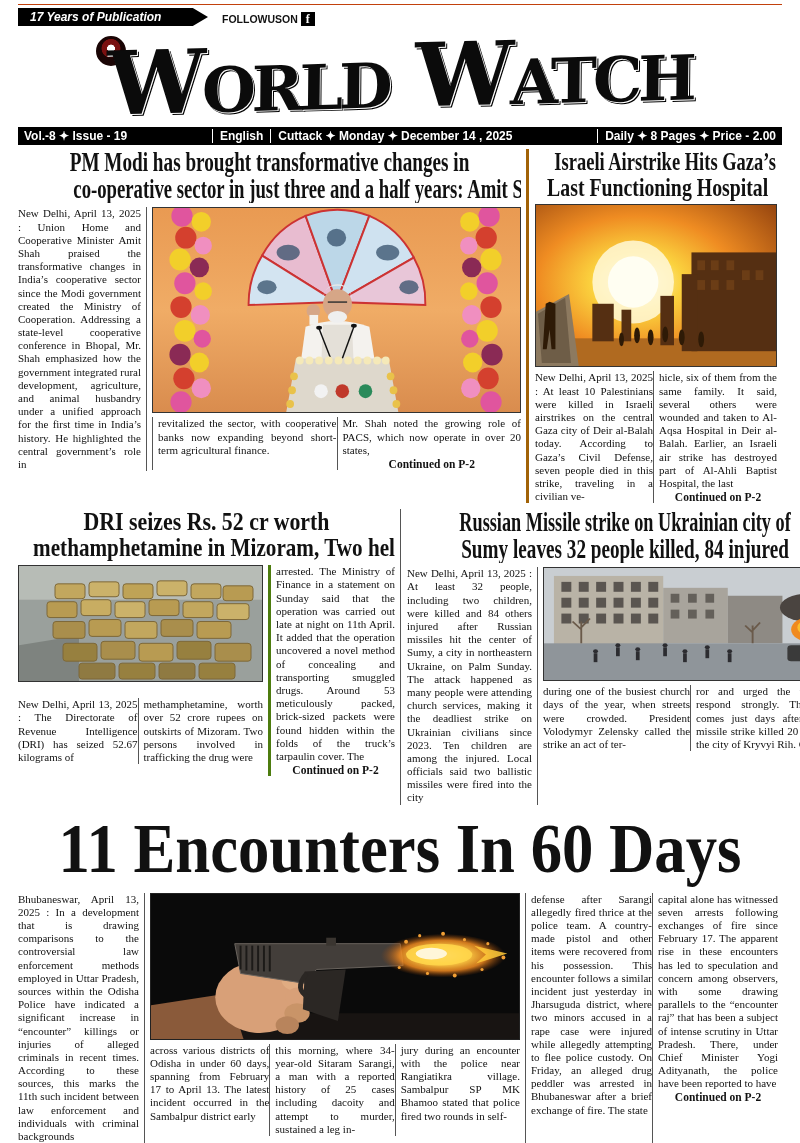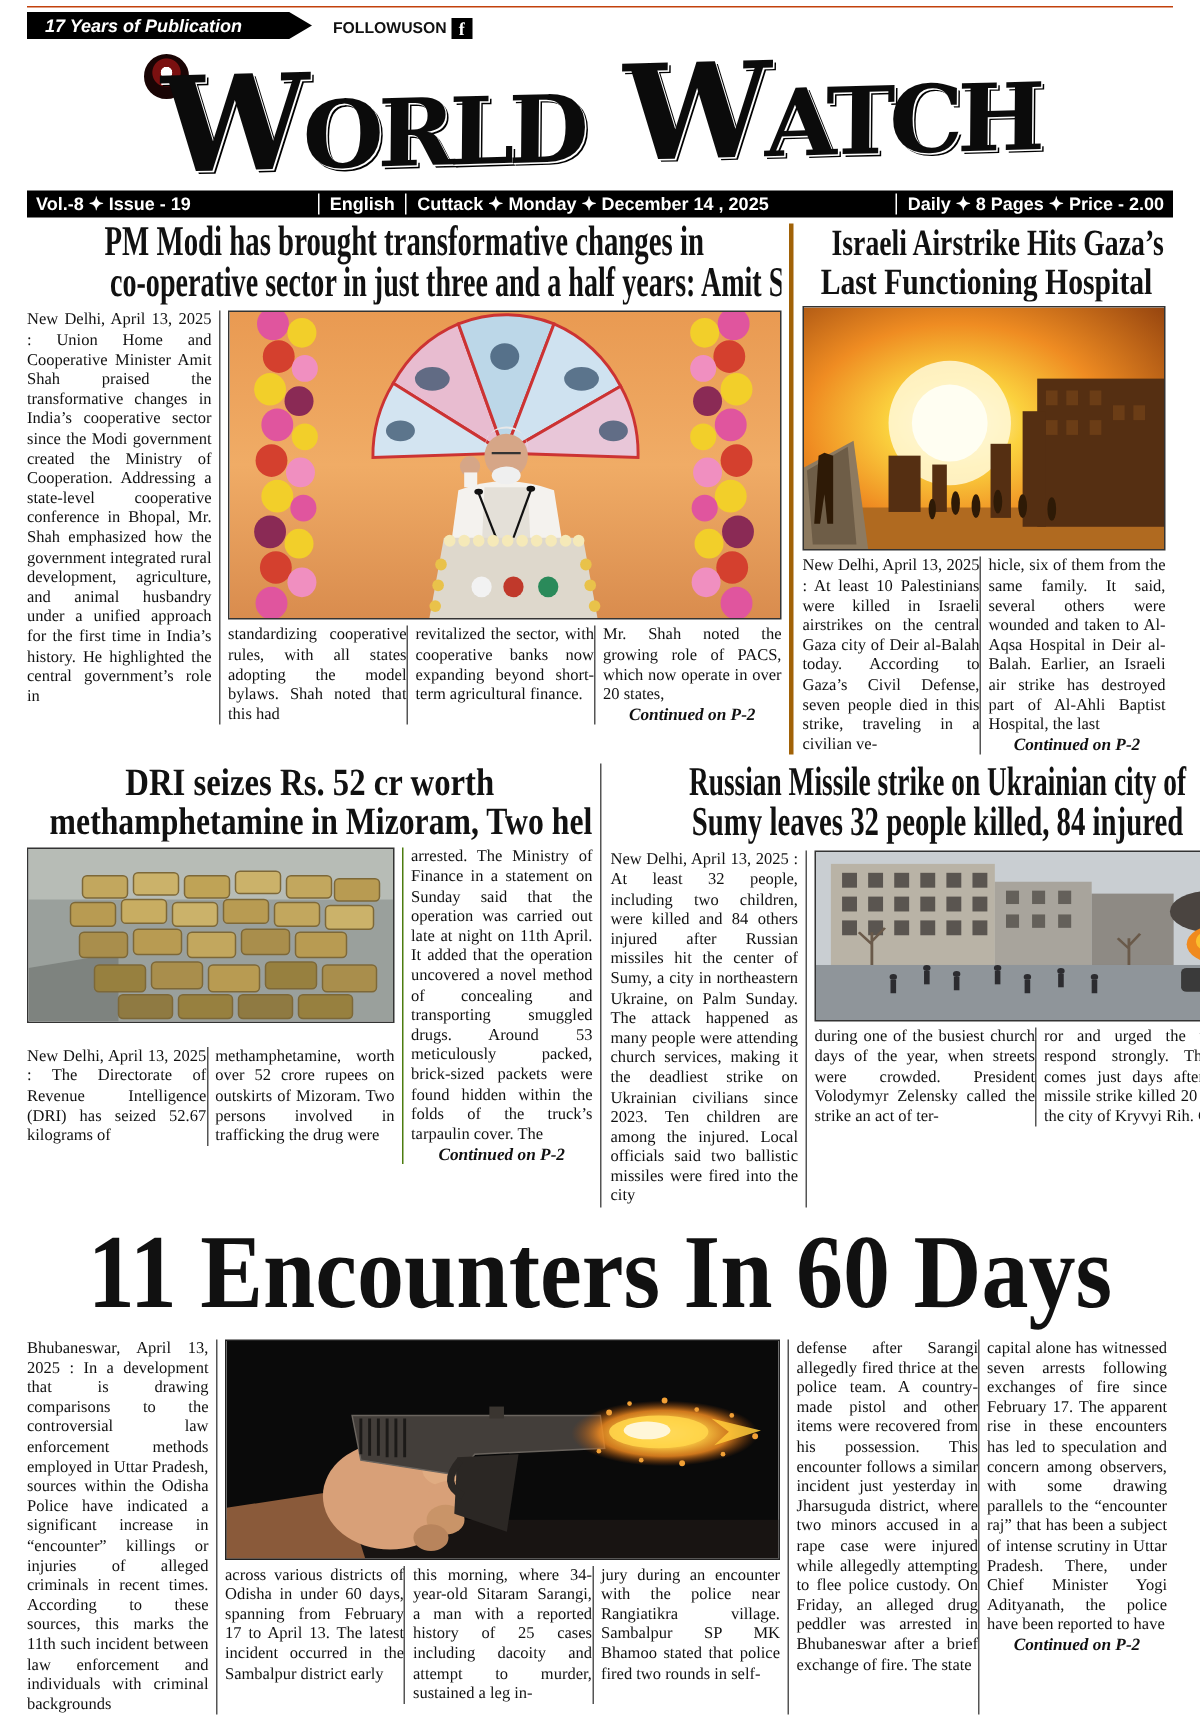--- a/index.html
+++ b/index.html
@@ -33,21 +33,21 @@
     font-family:"Liberation Sans",sans-serif; font-weight:700; font-size:12px; padding:2px 6px; }
   .infobar .sep { border-left:1px solid #fff; align-self:stretch; margin:0 7px; }
   .infobar .grow { flex:1; }
 
   
   .hl { font-weight:700; text-align:center; overflow:hidden; }
   .hl-line { display:block; white-space:nowrap; transform-origin:50% 50%; }
 
   
   .col { font-size:11px; line-height:1.2; text-align:justify; }
-  .cont { font-style:italic; font-weight:700; font-size:11.5px; text-align:center; margin-top:1px; }
+  .cont { font-weight:700; font-size:11.5px; text-align:center; margin-top:1px; }
   .divL { border-left:1px solid #555; padding-left:5px; }
   .photo { display:block; width:100%; }
   .photo svg { display:block; width:100%; height:100%; }
 
   
   .row1 { display:flex; margin-top:4px; }
   .art-pm { width:508px; padding-right:5px; }
   .art-il { width:251px; border-left:3px solid #a16207; padding-left:6px; }
   .pm-body { display:flex; margin-top:4px; }
   .pm-c1 { width:128px; padding-right:5px; }
@@ -60,21 +60,21 @@
   .il-cols .c { flex:1; }
 
   .row2 { display:flex; margin-top:6px; }
   .art-dri { width:382px; padding-right:5px; }
   .art-ru { flex:1; border-left:1px solid #555; padding-left:6px; }
   .dri-body { display:flex; margin-top:4px; }
   .dri-left { width:250px; padding-right:5px; }
   .dri-photo { height:117px; border:1px solid #333; }
   .dri-cols { display:flex; margin-top:16px; }
   .dri-cols .c { flex:1; }
-  .dri-right { flex:1; border-left:1px solid #4d7c0f; padding-left:5px; }
+  .dri-right { flex:1; border-left:3px solid #4d7c0f; padding-left:5px; }
   .ru-body { display:flex; margin-top:4px; }
   .ru-c1 { width:130px; padding-right:5px; }
   .ru-right { flex:1; border-left:1px solid #555; padding-left:5px; }
   .ru-photo { height:114px; border:1px solid #333; }
   .ru-cols { display:flex; margin-top:4px; }
   .ru-cols .c { flex:1; }
 
   .art-enc { margin-top:6px; border-bottom:5px double #000; padding-bottom:8px; }
   .enc-hl { font-size:66px; }
   .enc-body { display:flex; margin-top:6px; }
@@ -225,21 +225,20 @@
                 <circle cx="246" cy="170" r="4"></circle>
                   <circle cx="249" cy="184" r="4"></circle>
                   <circle cx="252" cy="198" r="4"></circle>
               </g>
               <circle cx="174" cy="185" r="7" fill="#f2f2f2"></circle>
                 <circle cx="196" cy="185" r="7" fill="#c0392b"></circle>
                 <circle cx="220" cy="185" r="7" fill="#2a8a5a"></circle>
             </svg>
           </div>
           <div class="pm-cols">
-            <div class="c col">standardizing cooperative rules, with all states adopting the model bylaws. Shah noted that this had</div>
             <div class="c col divL">revitalized the sector, with cooperative banks now expanding beyond short-term agricultural finance.</div>
             <div class="c divL">
               <div class="col">Mr. Shah noted the growing role of PACS, which now operate in over 20 states,</div>
               <div class="cont">Continued on P-2</div>
             </div>
           </div>
         </div>
       </div>
     </div>
 

